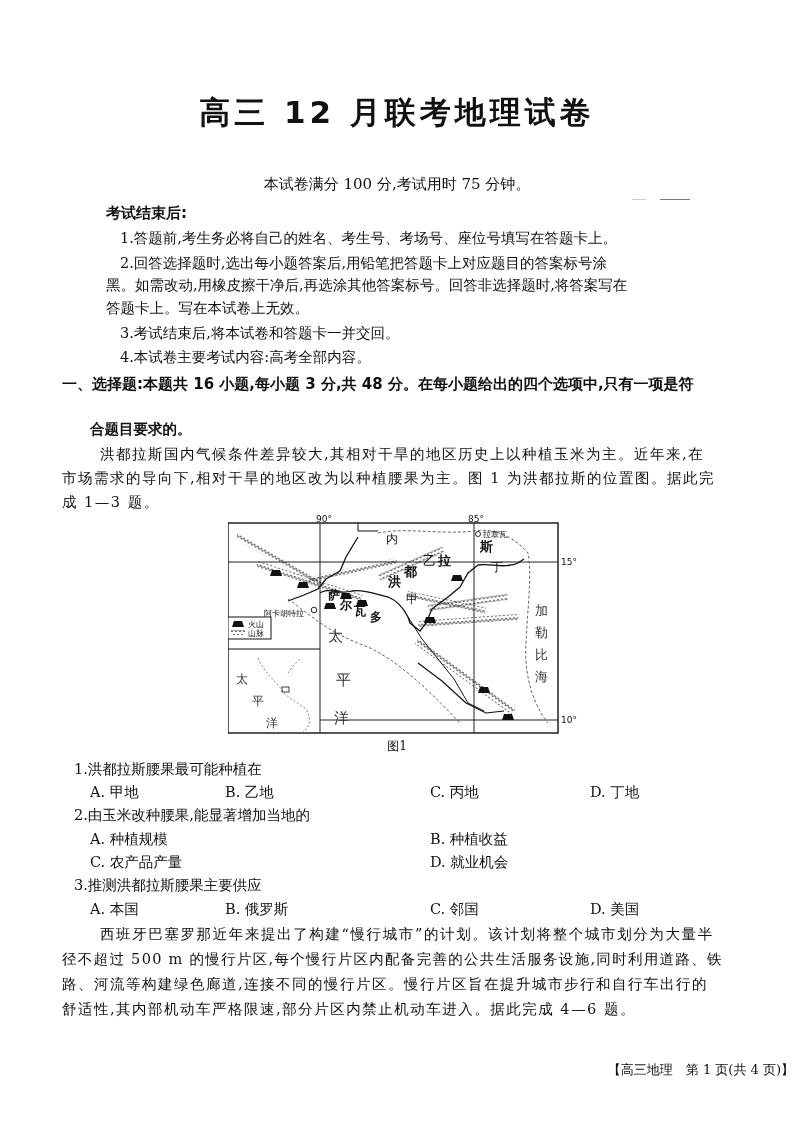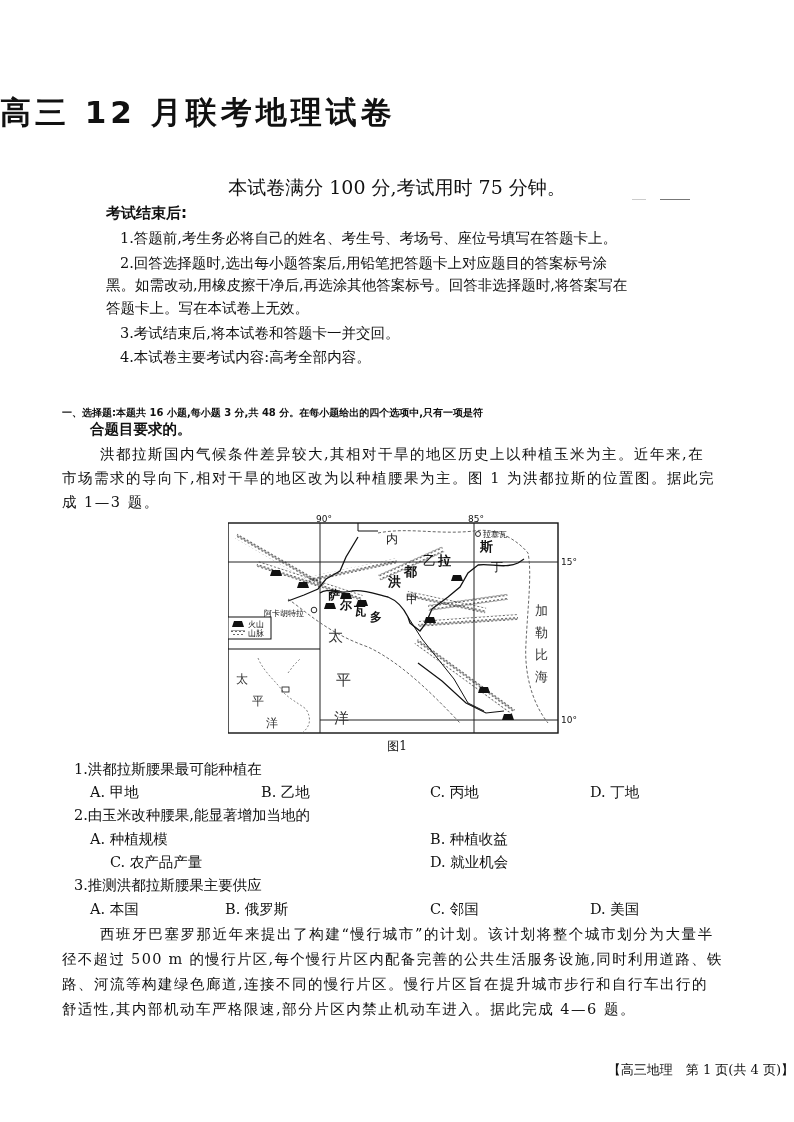--- a/index.html
+++ b/index.html
@@ -1,21 +1,21 @@
 <!DOCTYPE html>
 <html><head>
 <meta charset="utf-8">
 <style>
   html, body { margin: 0; padding: 0; background: #ffffff; }
   body { width: 794px; height: 1122px; position: relative; overflow: hidden;
          font-family: "DejaVu Serif", "Liberation Serif", serif; color: #111; }
   .abs { position: absolute; }
-  .title { left: 0; width: 794px; top: 92px; text-align: left; font-size: 31px; font-weight: bold;
+  .title { left: 0; width: 794px; top: 92px; text-align: center; font-size: 31px; font-weight: bold;
            font-family: "DejaVu Sans", "Liberation Sans", sans-serif; letter-spacing: 4px; }
-  .subtitle { left: 0; width: 794px; top: 175px; text-align: center; font-size: 19px; }
+  .subtitle { left: 0; width: 794px; top: 175px; text-align: center; font-size: 15px; }
   .notes-head { left: 106px; top: 204px; font-size: 15px; font-weight: bold;
                 font-family: "DejaVu Sans", "Liberation Sans", sans-serif; }
   .line { font-size: 14.5px; line-height: 25px; white-space: nowrap; }
   .bold-sans { font-weight: bold; font-family: "DejaVu Sans", "Liberation Sans", sans-serif; }
   .opt { font-size: 14.5px; white-space: nowrap; }
   .footer { left: 0; width: 794px; top: 1061px; text-align: right; font-size: 13px; }
   .mark { left: 660px; top: 199px; width: 30px; height: 1px; background: #777; }
   .mark2 { left: 632px; top: 199px; width: 14px; height: 1px; background: #ccc; }
   .mark3 { left: 718px; top: 1073px; width: 8px; height: 1px; background: #666; }
   .mapwrap { left: 228px; top: 513px; width: 360px; height: 250px; }
@@ -31,21 +31,21 @@
 <div class="abs mark"></div>
 
 <div class="abs notes-head">考试结束后:</div>
 <div class="abs line" style="left:120px; top:226px;">1.答题前,考生务必将自己的姓名、考生号、考场号、座位号填写在答题卡上。</div>
 <div class="abs line" style="left:120px; top:251px;">2.回答选择题时,选出每小题答案后,用铅笔把答题卡上对应题目的答案标号涂</div>
 <div class="abs line" style="left:106px; top:273px;">黑。如需改动,用橡皮擦干净后,再选涂其他答案标号。回答非选择题时,将答案写在</div>
 <div class="abs line" style="left:106px; top:296px;">答题卡上。写在本试卷上无效。</div>
 <div class="abs line" style="left:120px; top:321px;">3.考试结束后,将本试卷和答题卡一并交回。</div>
 <div class="abs line" style="left:120px; top:345px;">4.本试卷主要考试内容:高考全部内容。</div>
 
-<div class="abs line bold-sans" style="left:62px; top:400px; font-size:10px;">一、选择题:本题共 16 小题,每小题 3 分,共 48 分。在每小题给出的四个选项中,只有一项是符</div>
+<div class="abs line bold-sans" style="left:62px; top:372px; font-size:15px;">一、选择题:本题共 16 小题,每小题 3 分,共 48 分。在每小题给出的四个选项中,只有一项是符</div>
 <div class="abs line bold-sans" style="left:90px; top:417px; font-size:14.5px;">合题目要求的。</div>
 
 <div class="abs line" style="left:100px; top:442px; letter-spacing:1.5px;">洪都拉斯国内气候条件差异较大,其相对干旱的地区历史上以种植玉米为主。近年来,在</div>
 <div class="abs line" style="left:62px; top:466px; letter-spacing:1.5px;">市场需求的导向下,相对干旱的地区改为以种植腰果为主。图 1 为洪都拉斯的位置图。据此完</div>
 <div class="abs line" style="left:62px; top:490px; letter-spacing:1.5px;text-align:center;">成 1—3 题。</div>
 
 <div class="abs mapwrap">
   <svg width="360" height="250" viewBox="0 0 360 250" xmlns="http://www.w3.org/2000/svg">
     <defs>
       <g id="volc">
@@ -137,28 +137,28 @@
     <use href="#volc" x="10" y="111"></use>
     <text x="20" y="114" font-size="8" fill="#111">火山</text>
     <rect x="3" y="117" width="14" height="5" fill="url(#mtn)"></rect>
     <text x="20" y="123" font-size="8" fill="#111">山脉</text>
   </svg>
 </div>
 <div class="abs map-caption">图1</div>
 
 <div class="abs opt" style="left:74px; top:760px;">1.洪都拉斯腰果最可能种植在</div>
 <div class="abs opt" style="left:90px; top:783px;">A. 甲地</div>
-<div class="abs opt" style="left:225px; top:783px;margin-left:36px;">B. 乙地</div>
+<div class="abs opt" style="left:225px; top:783px;">B. 乙地</div>
 <div class="abs opt" style="left:430px; top:783px;">C. 丙地</div>
 <div class="abs opt" style="left:590px; top:783px;">D. 丁地</div>
 
 <div class="abs opt" style="left:74px; top:806px;">2.由玉米改种腰果,能显著增加当地的</div>
 <div class="abs opt" style="left:90px; top:830px;">A. 种植规模</div>
 <div class="abs opt" style="left:430px; top:830px;">B. 种植收益</div>
-<div class="abs opt" style="left:90px; top:853px;margin-left:20px;">C. 农产品产量</div>
+<div class="abs opt" style="left:90px; top:853px;">C. 农产品产量</div>
 <div class="abs opt" style="left:430px; top:853px;">D. 就业机会</div>
 
 <div class="abs opt" style="left:74px; top:876px;">3.推测洪都拉斯腰果主要供应</div>
 <div class="abs opt" style="left:90px; top:900px;">A. 本国</div>
 <div class="abs opt" style="left:225px; top:900px;">B. 俄罗斯</div>
 <div class="abs opt" style="left:430px; top:900px;">C. 邻国</div>
 <div class="abs opt" style="left:590px; top:900px;">D. 美国</div>
 
 <div class="abs line" style="left:100px; top:922px; letter-spacing:1.6px;">西班牙巴塞罗那近年来提出了构建“慢行城市”的计划。该计划将整个城市划分为大量半</div>
 <div class="abs line" style="left:62px; top:947px; letter-spacing:1.3px;">径不超过 500 m 的慢行片区,每个慢行片区内配备完善的公共生活服务设施,同时利用道路、铁</div>

